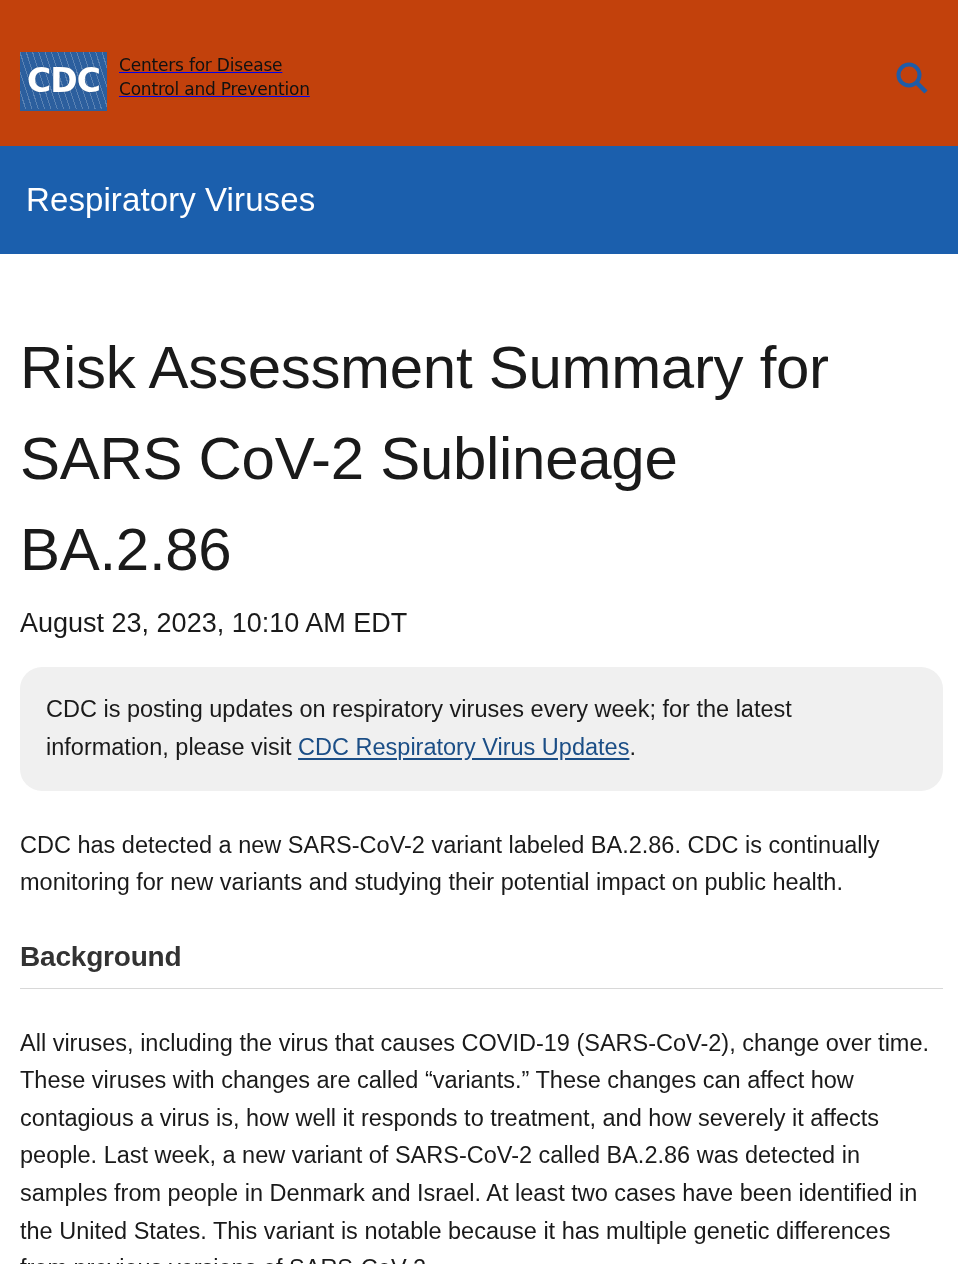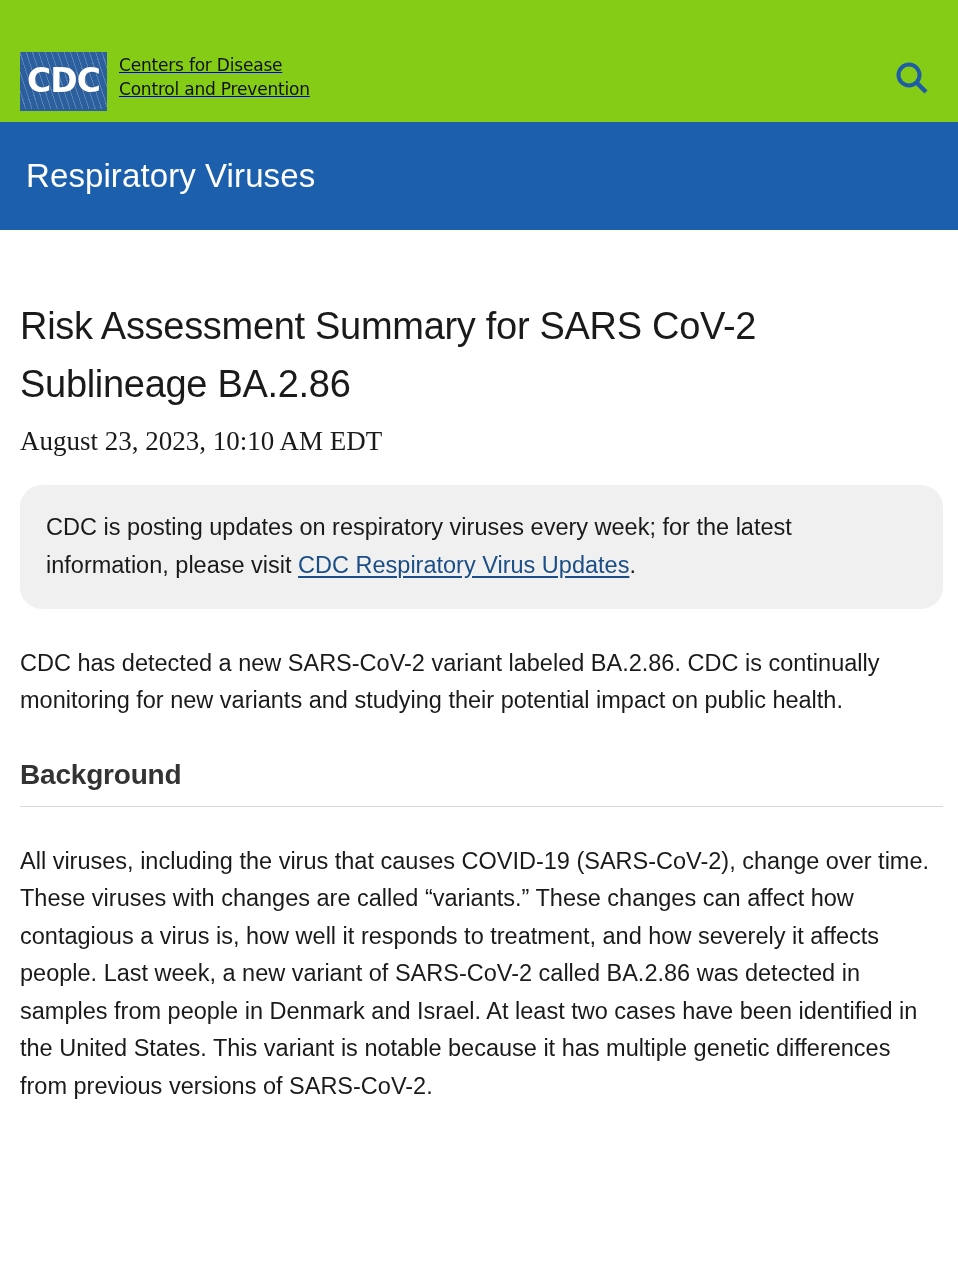--- a/index.html
+++ b/index.html
@@ -12,22 +12,22 @@
     height: 1264px;
     overflow: hidden;
     font-family: "Liberation Sans", sans-serif;
     color: #222222;
     -webkit-font-smoothing: antialiased;
   }
 
   
   .masthead {
     position: relative;
-    height: 122px;
-    background: #84cc16;
+    height: 146px;
+    background: #c2410c;
     box-sizing: border-box;
   }
   .logo-wrap {
     position: absolute;
     left: 20px;
     top: 52px;
     display: flex;
     align-items: flex-start;
   }
   .logo-mark {
@@ -104,34 +104,33 @@
     letter-spacing: 0.1px;
   }
 
   
   .content {
     padding: 0 20px;
     box-sizing: border-box;
   }
   .page-title {
     margin: 68px 0 0 0;
-    font-size: 38px;
+    font-size: 60px;
     line-height: 1.52;
     font-weight: 400;
     color: #1a1a1a;
     letter-spacing: -0.3px;
     max-width: 880px;
   }
   .page-date {
     margin: 10px 0 0 0;
     font-size: 27px;
     line-height: 1.3;
     font-weight: 400;
     color: #1a1a1a;
-    font-family: Liberation Serif, serif;
   }
 
   .callout {
     margin: 26px 0 0 0;
     background: #f0f0f0;
     padding: 23px 26px 25px 26px;
     box-sizing: border-box;
     width: 923px;
     border-radius: 22px;
   }

